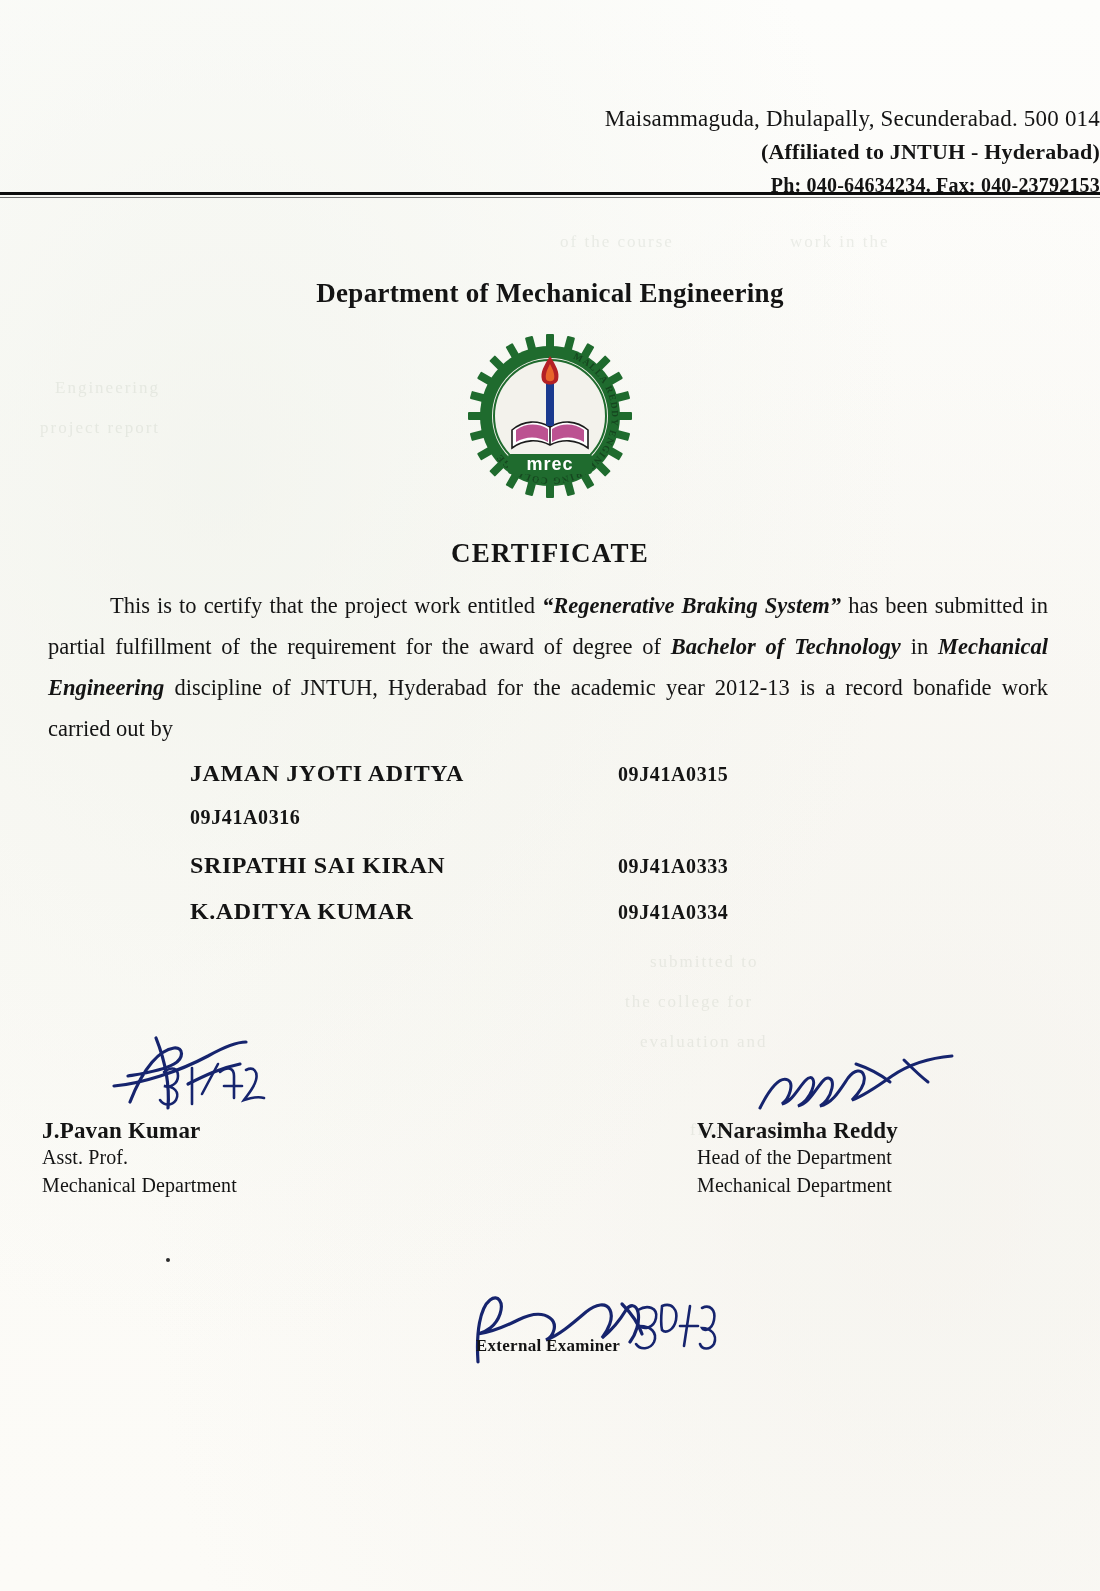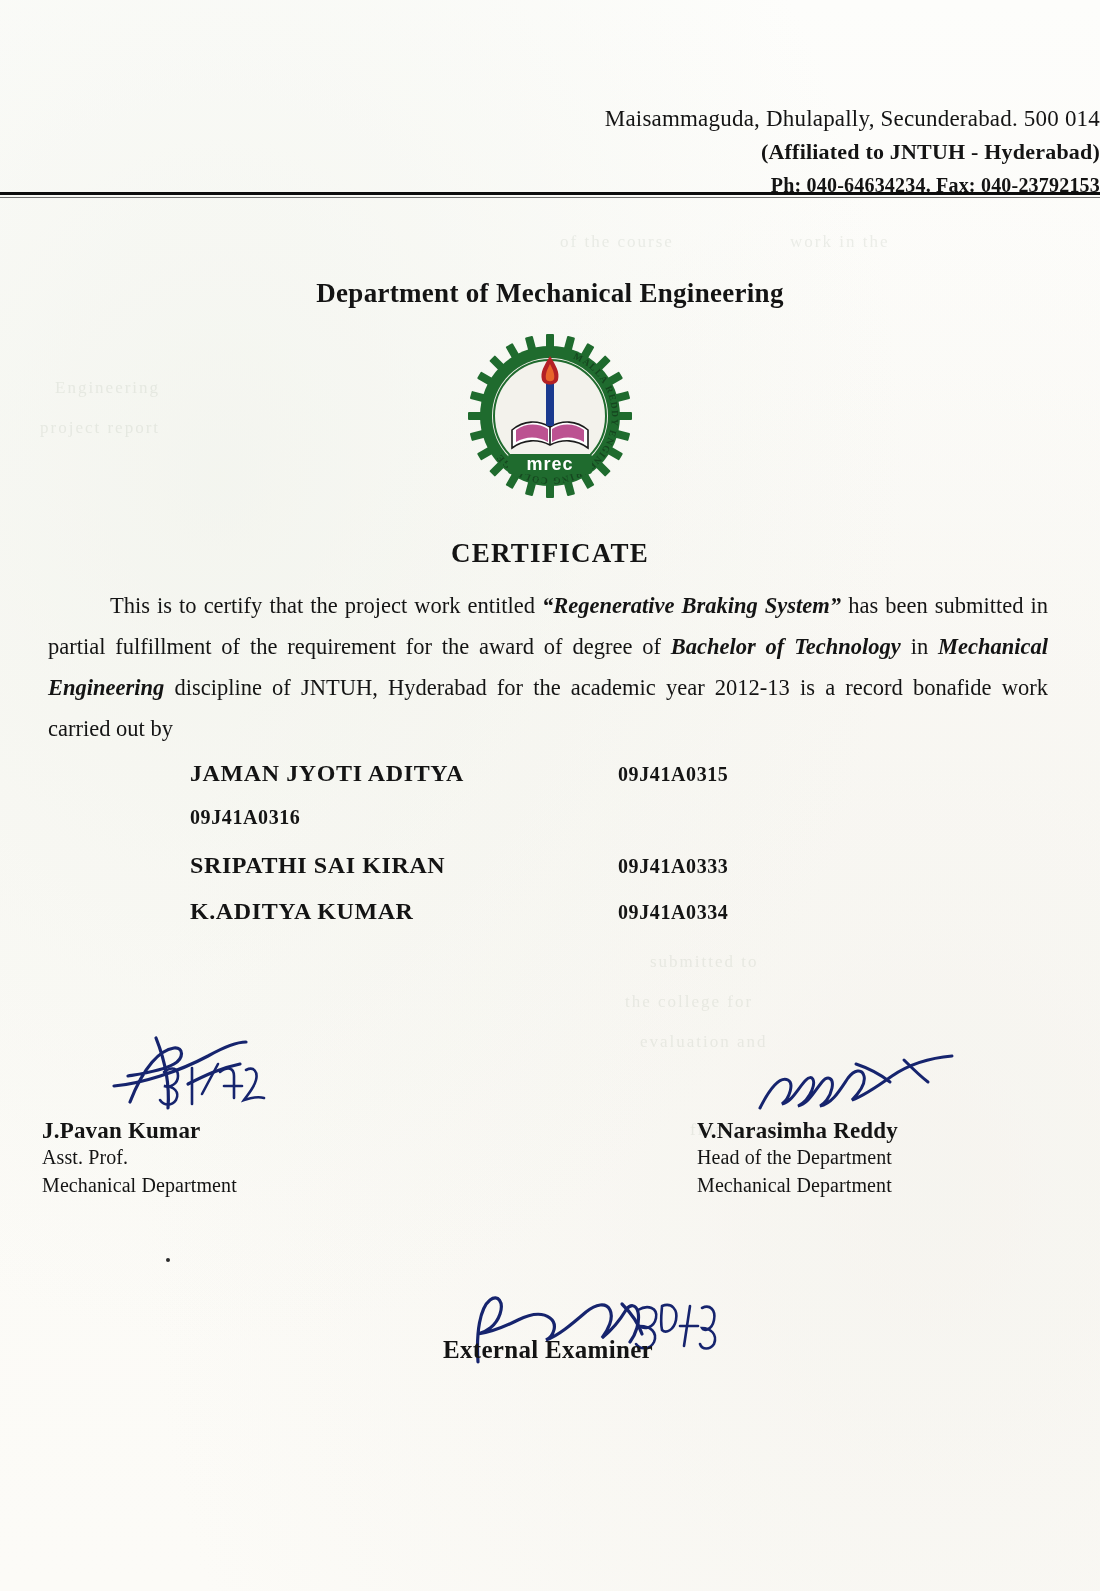--- a/index.html
+++ b/index.html
@@ -174,21 +174,21 @@
     pointer-events: none;
   }
   .sign-ink svg { display: block; overflow: visible; }
 
   .examiner {
     position: absolute;
     top: 1336px;
     left: 0;
     width: 1096px;
     text-align: center;
-    font-size: 25px;
+    font-size: 17px;
     font-weight: bold;
     letter-spacing: 0.3px;
   }
   .dot-mark {
     position: absolute;
     top: 1258px;
     left: 166px;
     width: 4px;
     height: 4px;
     border-radius: 50%;

